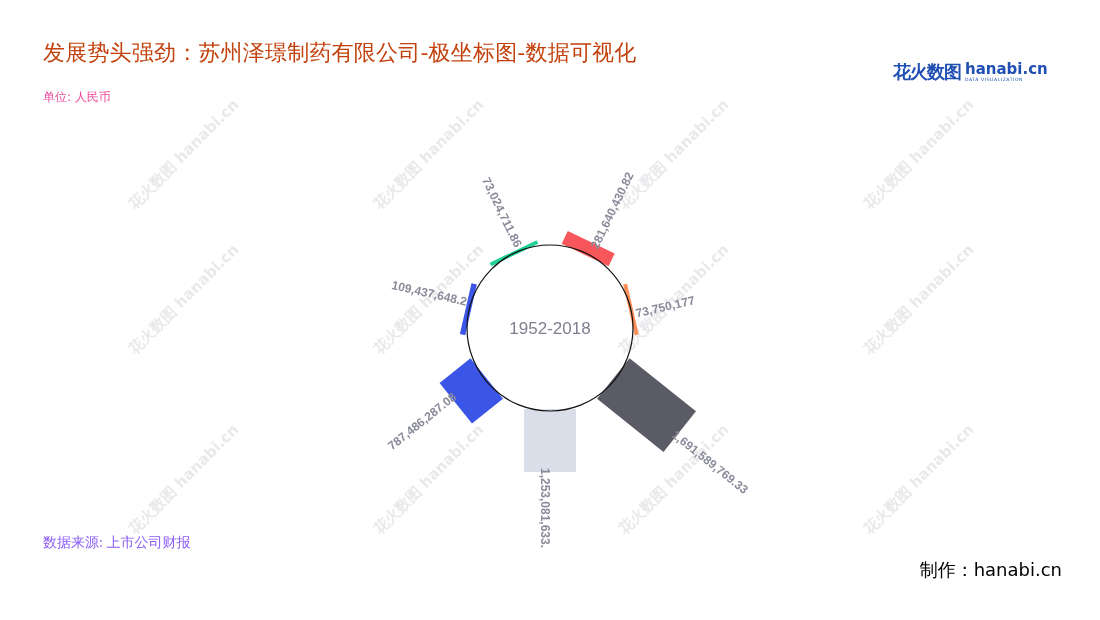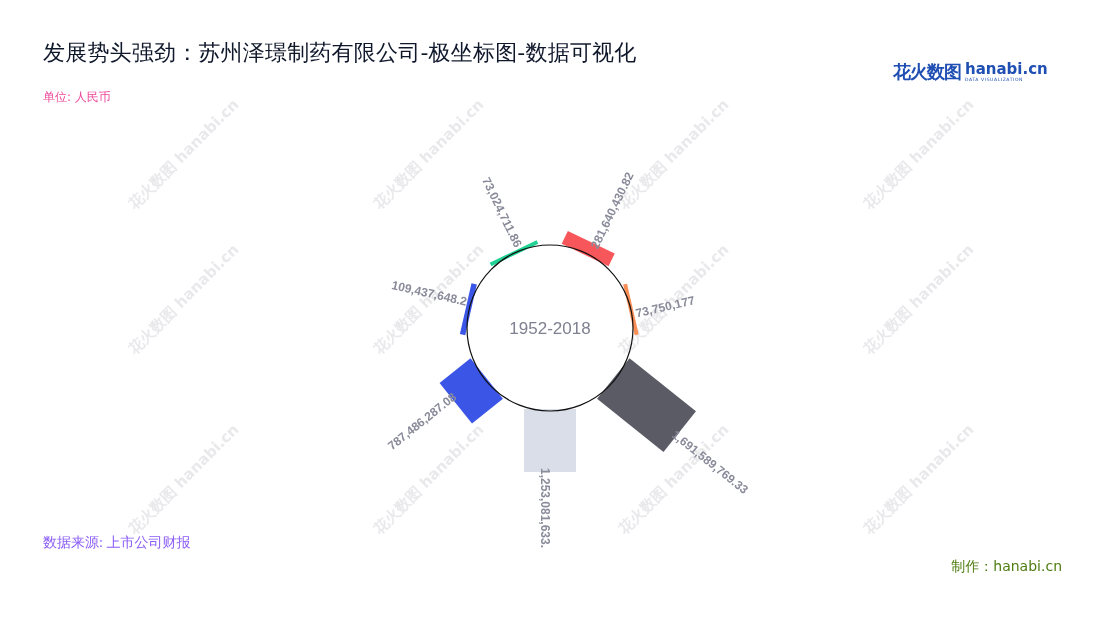--- a/index.html
+++ b/index.html
@@ -1,28 +1,28 @@
 <!DOCTYPE html>
 <html><head>
   <meta charset="utf-8">
   <style>
     html, body { margin: 0; padding: 0; background: #ffffff; }
     body { width: 1100px; height: 620px; position: relative; overflow: hidden;
            font-family: "DejaVu Sans", "Liberation Sans", sans-serif; }
-    .title { position: absolute; left: 43px; top: 38px; font-size: 22px; color: #0f172a;
+    .title { position: absolute; left: 43px; top: 38px; font-size: 22px; color: #c2410c;
              letter-spacing: 0.2px; white-space: nowrap; }
     .unit { position: absolute; left: 43px; top: 88px; width: 70px; font-size: 12px;
             color: #ec4899; line-height: 18px; }
     .logo { position: absolute; left: 893px; top: 60px; display: flex; align-items: center; gap: 4px; }
     .logo-cn { font-size: 18px; font-weight: bold; color: #1f4fb3; letter-spacing: -1px; }
     .logo-en { display: flex; flex-direction: column; line-height: 1; }
     .logo-en .big { font-size: 15px; font-weight: bold; color: #1f4fb3; }
     .logo-en .small { font-size: 4.5px; color: #1f4fb3; letter-spacing: 0.6px; margin-top: 1px; }
     .source { position: absolute; left: 43px; top: 534px; font-size: 14px; color: #8b5cf6; font-family: Liberation Serif, serif; }
-    .credit { position: absolute; right: 38px; top: 558px; font-size: 14px; color: #4d7c0f; }
+    .credit { position: absolute; right: 38px; top: 558px; font-size: 18px; color: #000000; }
     svg.chart { position: absolute; left: 0; top: 0; }
     .wm { position: absolute; color: #e4e4e8; font-size: 15px; font-weight: bold;
           transform: rotate(-45deg); white-space: nowrap; pointer-events: none; opacity: 0.8; }
   </style>
 </head>
 <body>
 
 <div class="title">发展势头强劲：苏州泽璟制药有限公司-极坐标图-数据可视化</div>
 <div class="unit">单位: 人民币</div>
 

